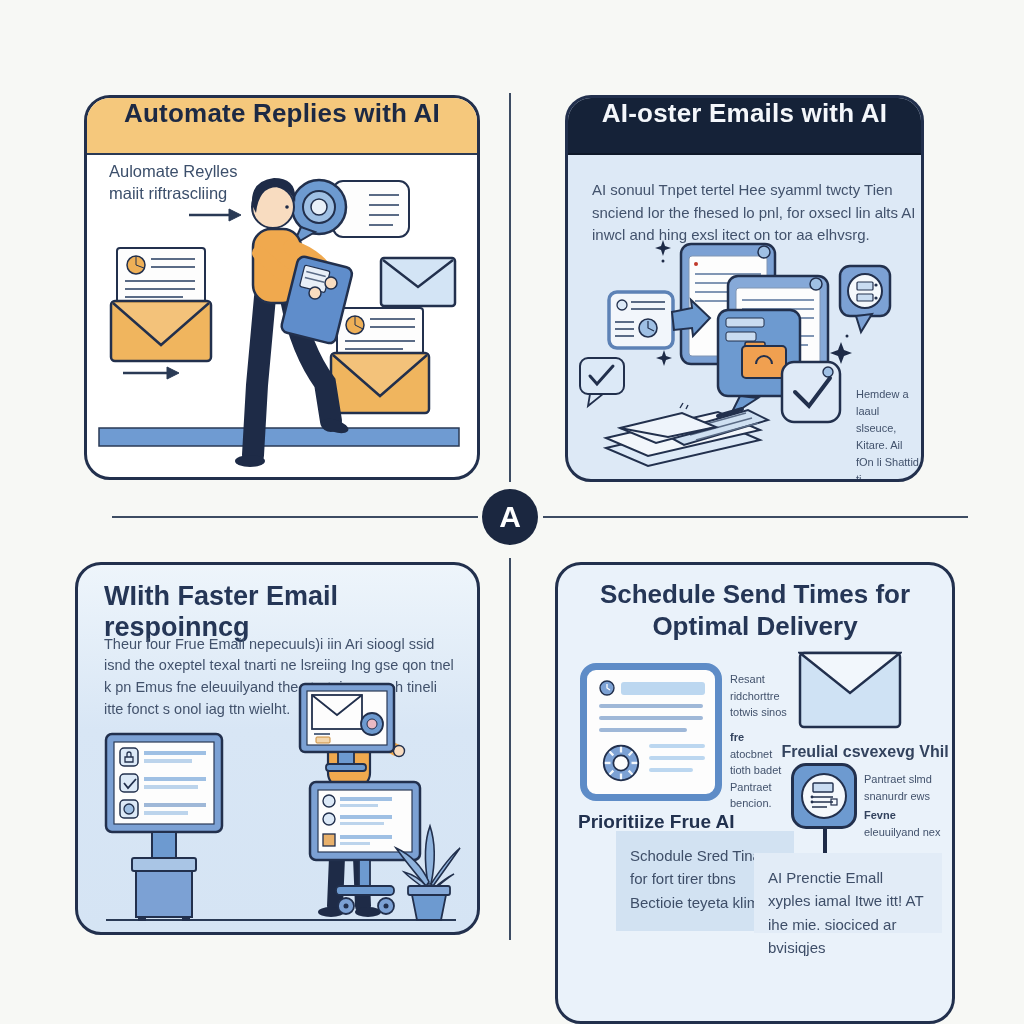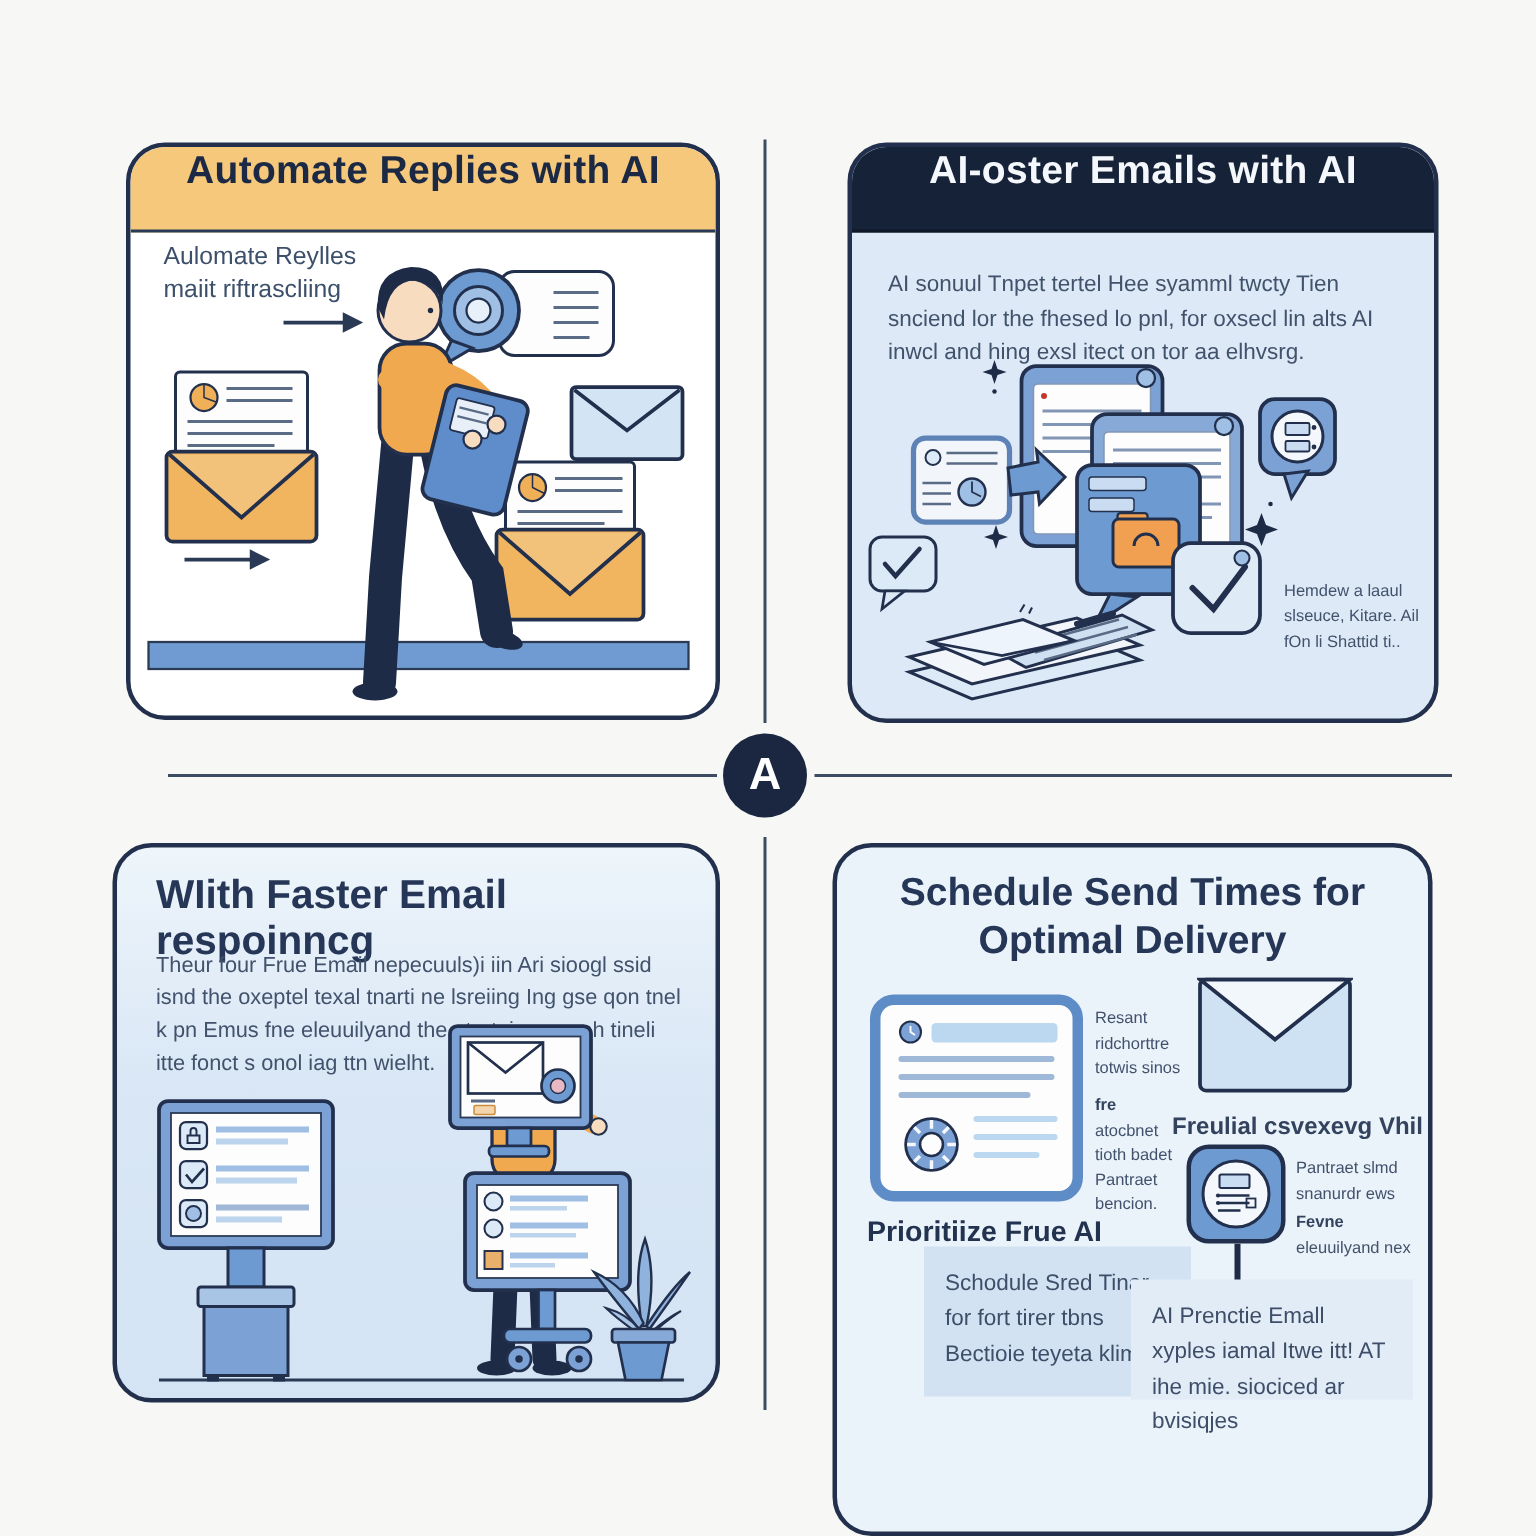--- a/index.html
+++ b/index.html
@@ -1,21 +1,21 @@
 <!DOCTYPE html>
 <html><head>
 <meta charset="utf-8">
 <style>
   html,body{margin:0;padding:0;background:#f7f8f5;}
   *{box-sizing:border-box;}
   .canvas{position:relative;width:1024px;height:1024px;background:#f7f8f5;overflow:hidden;
           font-family:"Liberation Sans","DejaVu Sans",sans-serif;color:#1c2944;}
   .panel{position:absolute;border:3px solid #22304d;border-radius:26px;overflow:hidden;}
   .p-tl{left:84px;top:95px;width:396px;height:385px;background:#ffffff;}
-  .p-tr{left:565px;top:95px;width:394px;height:387px;background:#dde9f6;}
+  .p-tr{left:565px;top:95px;width:359px;height:387px;background:#dde9f6;}
   .p-bl{left:75px;top:562px;width:405px;height:373px;background:linear-gradient(180deg,#eef5fb 0%,#d8e6f5 45%,#d5e4f4 100%);}
   .p-br{left:555px;top:562px;width:400px;height:462px;background:#eaf2fa;}
   .band{width:100%;height:57px;display:flex;align-items:flex-start;justify-content:center;}
   .band-orange{background:#f5c87c;border-bottom:2px solid #2a3a55;}
   .band-navy{background:#152238;border-bottom:2px solid #0e1829;}
   .ptitle{font-size:26px;font-weight:bold;letter-spacing:.2px;color:#1c2944;}
   .band-navy .ptitle{color:#f4f7fb;}
   .big-title{font-size:27px;font-weight:bold;color:#253656;}
   .bl-title{position:absolute;left:26px;top:16px;}
   .br-title{position:absolute;left:0;top:14px;width:100%;text-align:center;line-height:1.22;font-size:26px;font-weight:bold;color:#253656;}

